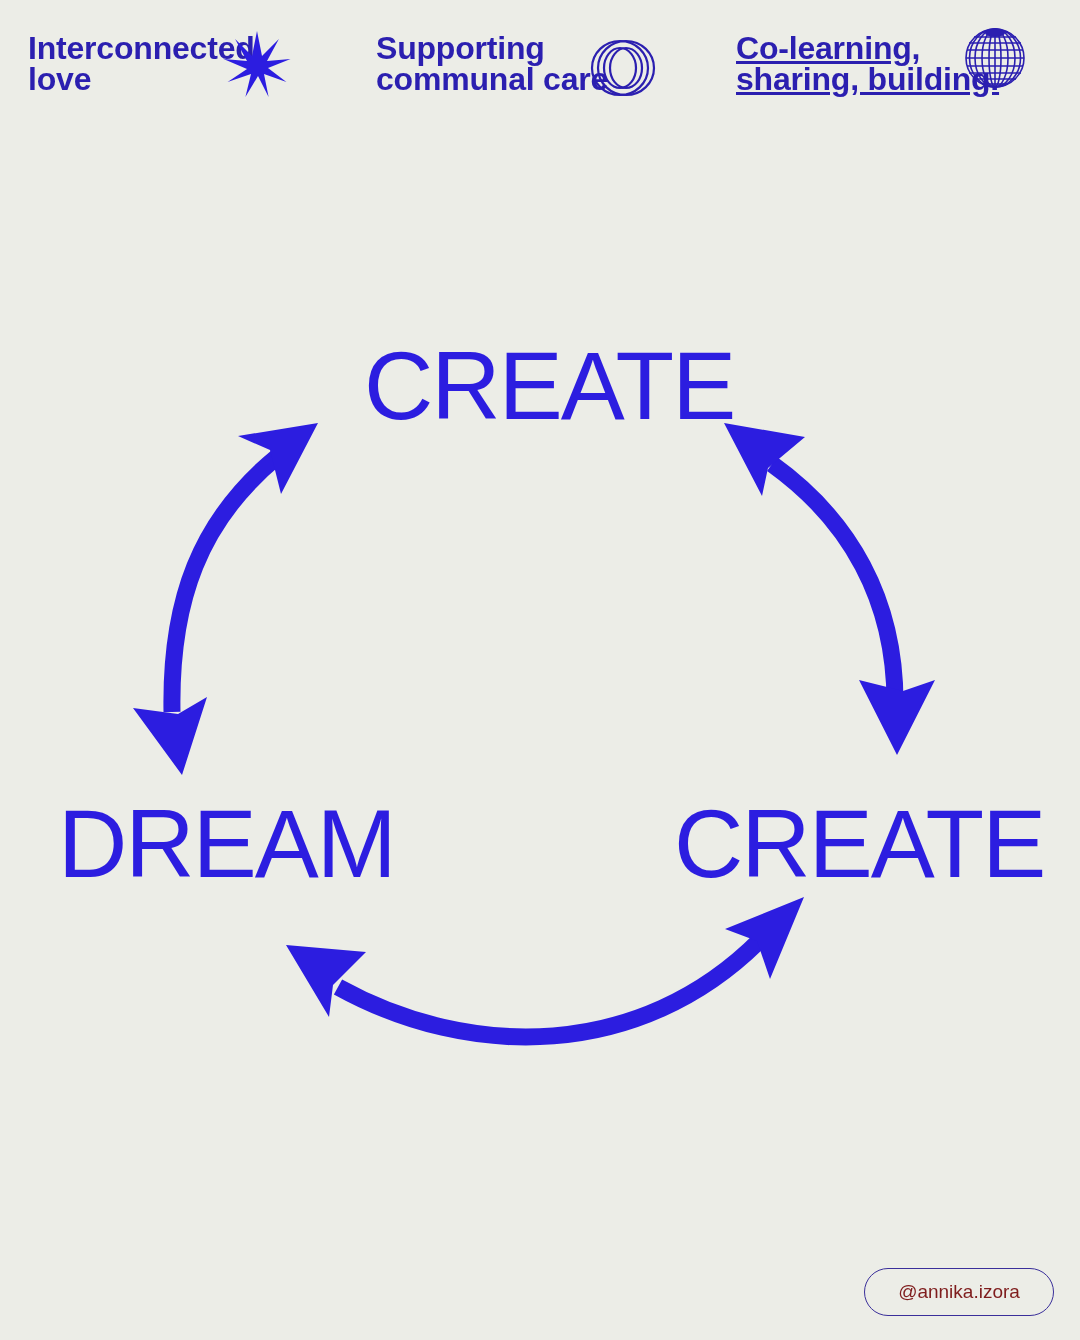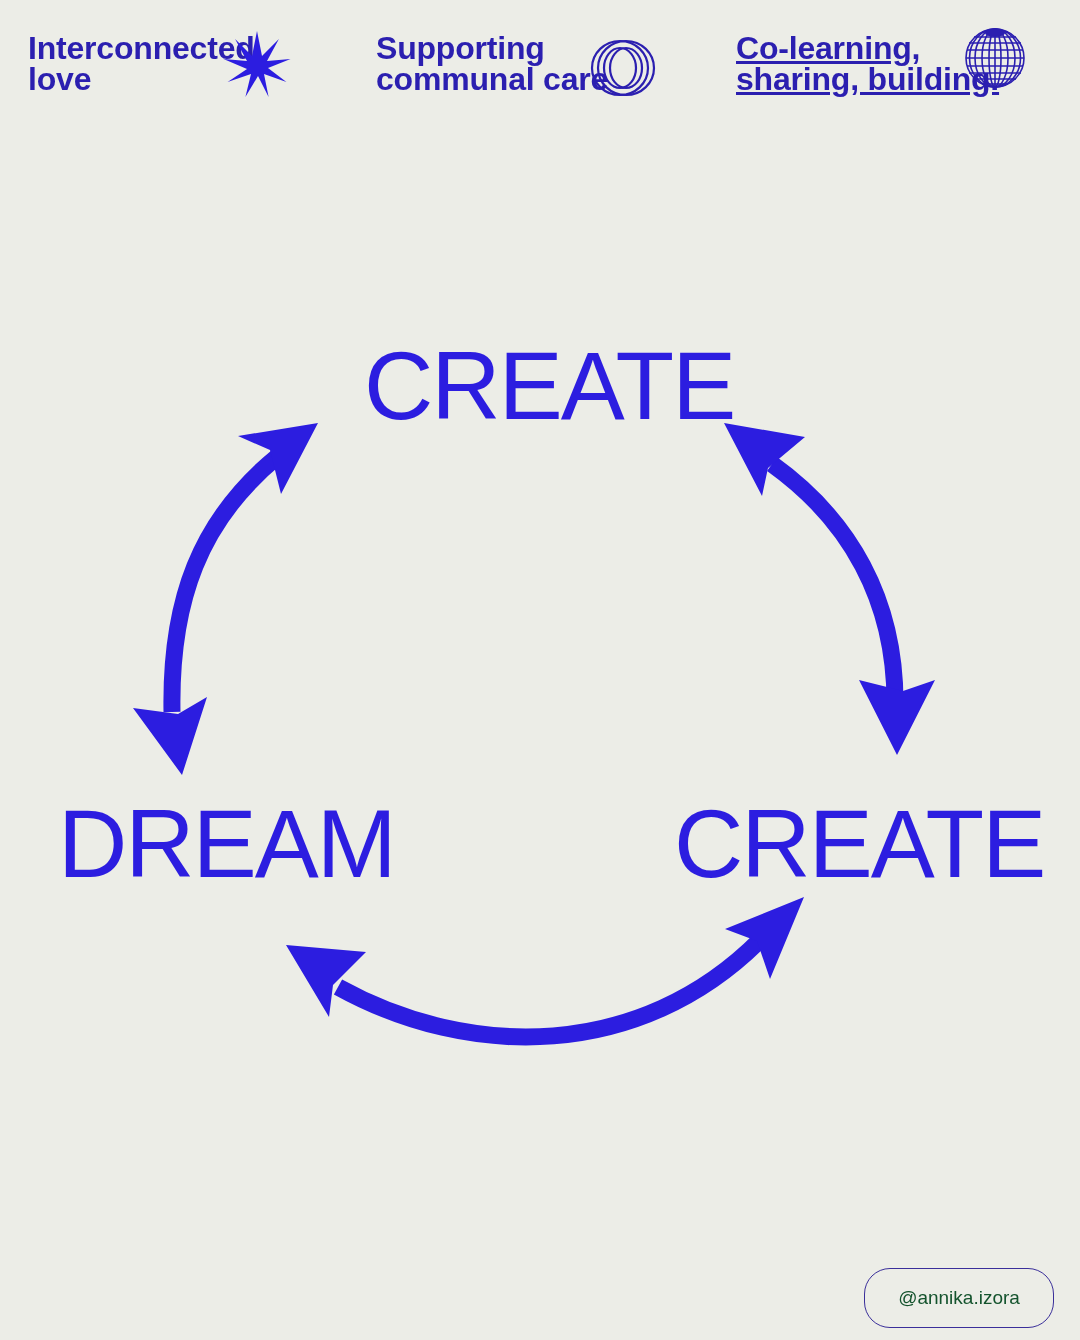--- a/index.html
+++ b/index.html
@@ -13,24 +13,24 @@
     font-size:32px; line-height:31px; font-weight:700;
     color:#2b1fb0; letter-spacing:-0.2px;
   }
   .hdr .txt { white-space:pre-line; }
   .icon { position:absolute; }
   .big {
     position:absolute; color:#2c1de0; font-size:96px; line-height:96px;
     letter-spacing:-2px; font-weight:400;
   }
   .handle {
-    position:absolute; left:864px; top:1268px; width:190px; height:60px;
+    position:absolute; left:864px; top:1268px; width:190px; height:48px;
     border:1.5px solid #3a2f9a; border-radius:26px; box-sizing:border-box;
     display:flex; align-items:center; justify-content:center;
-    color:#14532d; font-size:19px;
+    color:#7f1d1d; font-size:19px;
   }
   svg.arrows { position:absolute; left:0; top:0; }
 </style>
 </head>
 <body>
 
 <div class="hdr" style="left:28px;">
   <div class="txt">Interconnected
 love</div>
 </div>

